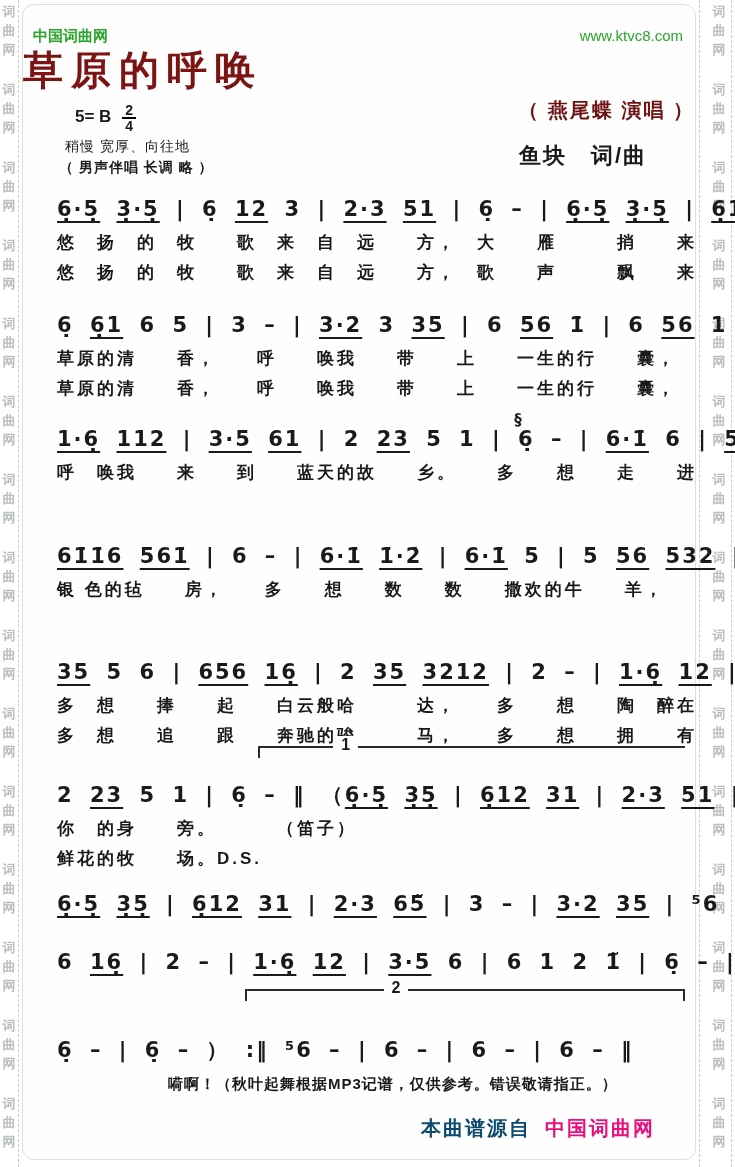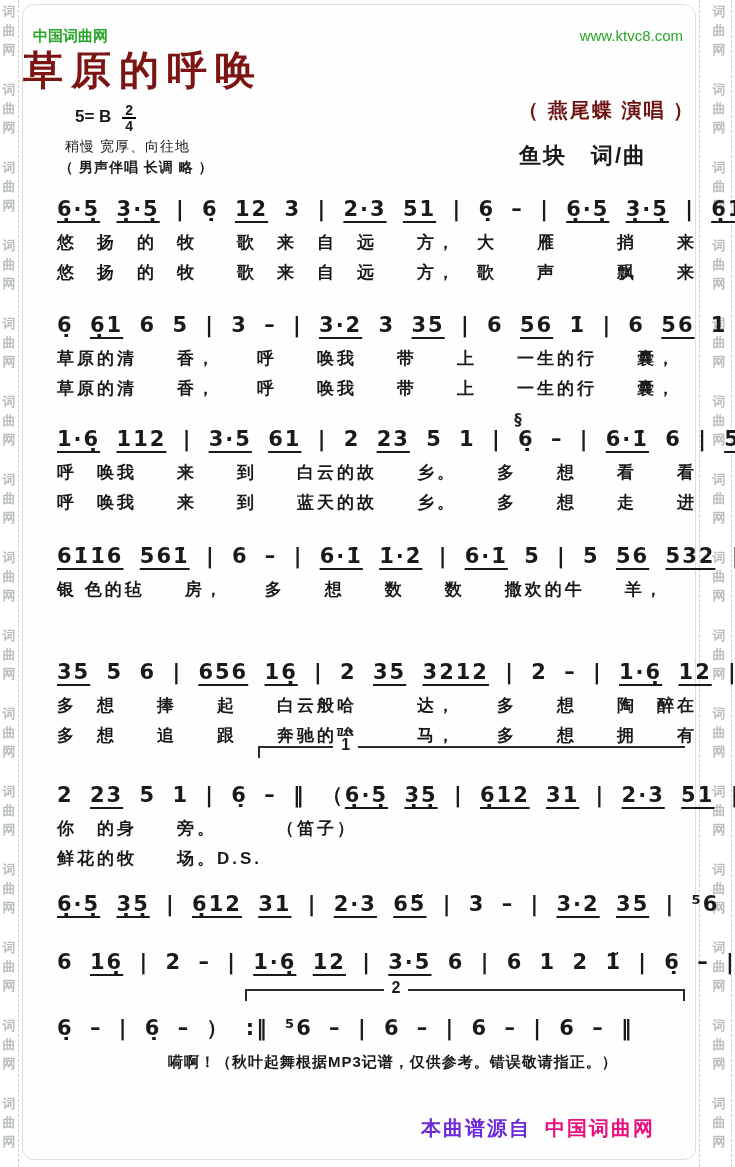--- a/index.html
+++ b/index.html
@@ -43,21 +43,21 @@
   .volta .bar{position:absolute;top:0;height:10px;border-top:2px solid #2a2a2a;}
   .volta.above{margin-bottom:14px;}
   .volta.above .bar{left:32%;right:0;border-left:2px solid #2a2a2a;}
   .volta.below{margin-top:10px;}
   .volta.below .bar{left:30%;right:0;border-left:2px solid #2a2a2a;border-right:2px solid #2a2a2a;}
   .volta .lbl{position:absolute;top:-10px;font-size:16px;font-weight:bold;background:#fdfefd;padding:0 8px;}
   .volta.above .lbl{left:44%;}
   .volta.below .lbl{left:52%;}
   .system-note{margin-top:8px;margin-left:111px;font-size:15px;font-weight:bold;letter-spacing:1px;}
   .footer{position:absolute;right:40px;top:1110px;font-size:20px;font-weight:bold;letter-spacing:2px;}
-  .footer .src{color:#6d28d9;}
+  .footer .src{color:#0c4a6e;}
   .footer .brand{color:#ea0e7f;margin-left:14px;}
 </style>
 </head>
 <body>
 
 <div class="page">
 
   <div class="side-col left">
       <div class="side-group">
         <div>词</div>
@@ -240,21 +240,20 @@
           <div class="lyrics">悠　扬　的　牧　　歌　来　自　远　　方，　大　　雁　　　捎　　来</div>
           <div class="lyrics">悠　扬　的　牧　　歌　来　自　远　　方，　歌　　声　　　飘　　来</div>
         </div>
         <div class="system" style="top: 297px;">
           <div class="notation">6̣ <span class="beam">6̣1</span> 6 5 | 3 – | <span class="beam">3·2</span> 3 <span class="beam">35</span> | 6 <span class="beam">56</span> 1̇ | 6 <span class="beam">56</span> 1 6̣ | 2 – |</div>
           <div class="lyrics">草原的清　　香，　　呼　　唤我　　带　　上　　一生的行　　囊，</div>
           <div class="lyrics">草原的清　　香，　　呼　　唤我　　带　　上　　一生的行　　囊，</div>
         </div>
         <div class="system" style="top: 411px;">
           <div class="notation"><span class="beam">1·6̣</span> <span class="beam">112</span> | <span class="beam">3·5</span> <span class="beam">61</span> | 2 <span class="beam">23</span> 5 1 | 6̣ – | <span class="beam">6·1̇</span> 6 | <span class="beam">567</span> 6 |<span class="segno">§</span></div>
-          <div class="lyrics">呼　唤我　　来　　到　　白云的故　　乡。　　多　　想　　看　　看</div>
           <div class="lyrics">呼　唤我　　来　　到　　蓝天的故　　乡。　　多　　想　　走　　进</div>
         </div>
         <div class="system" style="top: 528px;">
           <div class="notation"><span class="beam">61̇1̇6</span> <span class="beam">561̇</span> | 6 – | <span class="beam">6·1̇</span> <span class="beam">1̇·2̇</span> | <span class="beam">6·1̇</span> 5 | 5 <span class="beam">56</span> <span class="beam">532</span> | 3 – |</div>
           <div class="lyrics">银 色的毡　　房，　　多　　想　　数　　数　　撒欢的牛　　羊，</div>
         </div>
         <div class="system" style="top: 644px;">
           <div class="notation"><span class="beam">35</span> 5 6 | <span class="beam">656</span> <span class="beam">16̣</span> | 2 <span class="beam">35</span> <span class="beam">3212</span> | 2 – | <span class="beam">1·6̣</span> <span class="beam">12</span> |   |</div>
           <div class="lyrics">多　想　　捧　　起　　白云般哈　　　达，　　多　　想　　陶　醉在</div>
           <div class="lyrics">多　想　　追　　跟　　奔驰的骏　　　马，　　多　　想　　拥　　有</div>
@@ -271,21 +270,21 @@
         <div class="system" style="top: 876px;">
           <div class="notation"><span class="beam">6̣·5̣</span> <span class="beam">3̣5̣</span> | <span class="beam">6̣12</span> <span class="beam">31</span> | <span class="beam">2·3</span> <span class="beam">65̃</span> | 3 – | <span class="beam">3·2</span> <span class="beam">35</span> | ⁵6  |</div>
         </div>
         <div class="system" style="top: 934px;">
           <div class="notation">6 <span class="beam">16̣</span> | 2 – | <span class="beam">1·6̣</span> <span class="beam">12</span> | <span class="beam">3·5</span> 6 | 6 1 2 1̃ | 6̣ – | 6̣ – |</div>
           <div class="volta below">
             <div class="bar"></div>
             <span class="lbl">2</span>
           </div>
         </div>
-        <div class="system" style="top: 1000px;">
+        <div class="system" style="top: 1022px;">
           <div class="notation">6̣ – | 6̣ – ） :‖ ⁵6 – | 6 – | 6 – | 6 – ‖</div>
           <div class="system-note">嗬啊！（秋叶起舞根据MP3记谱，仅供参考。错误敬请指正。）</div>
         </div>
       </div>
 
     <div class="footer">
       <span class="src">本曲谱源自</span><span class="brand">中国词曲网</span>
     </div>
   </div>
 </div>

